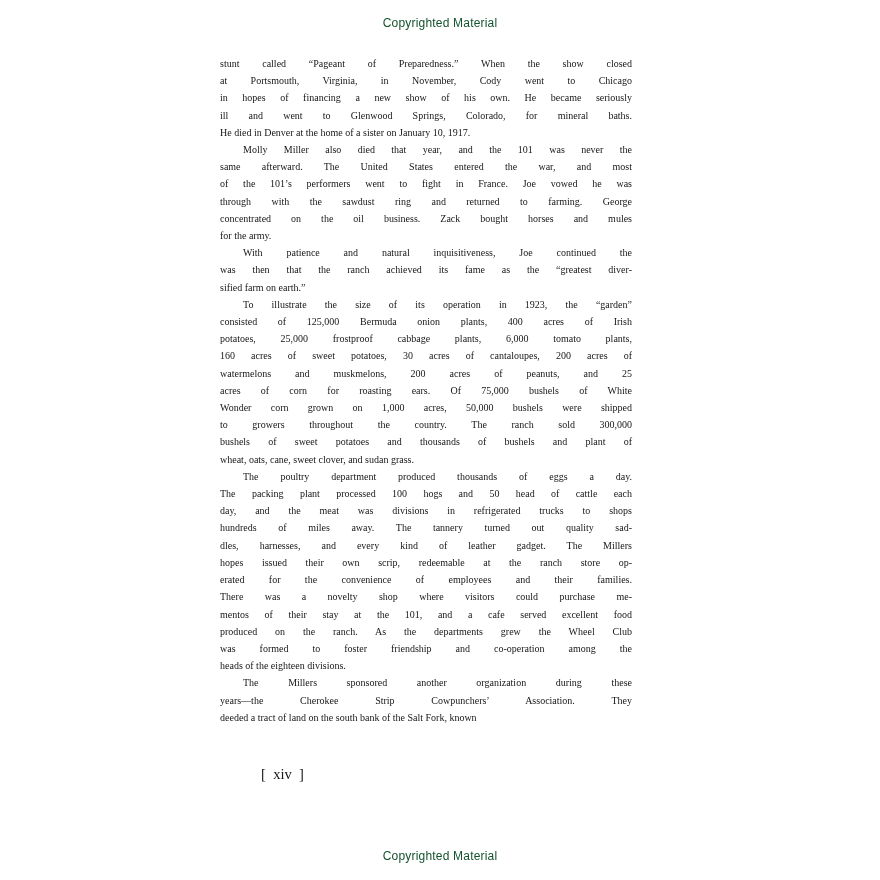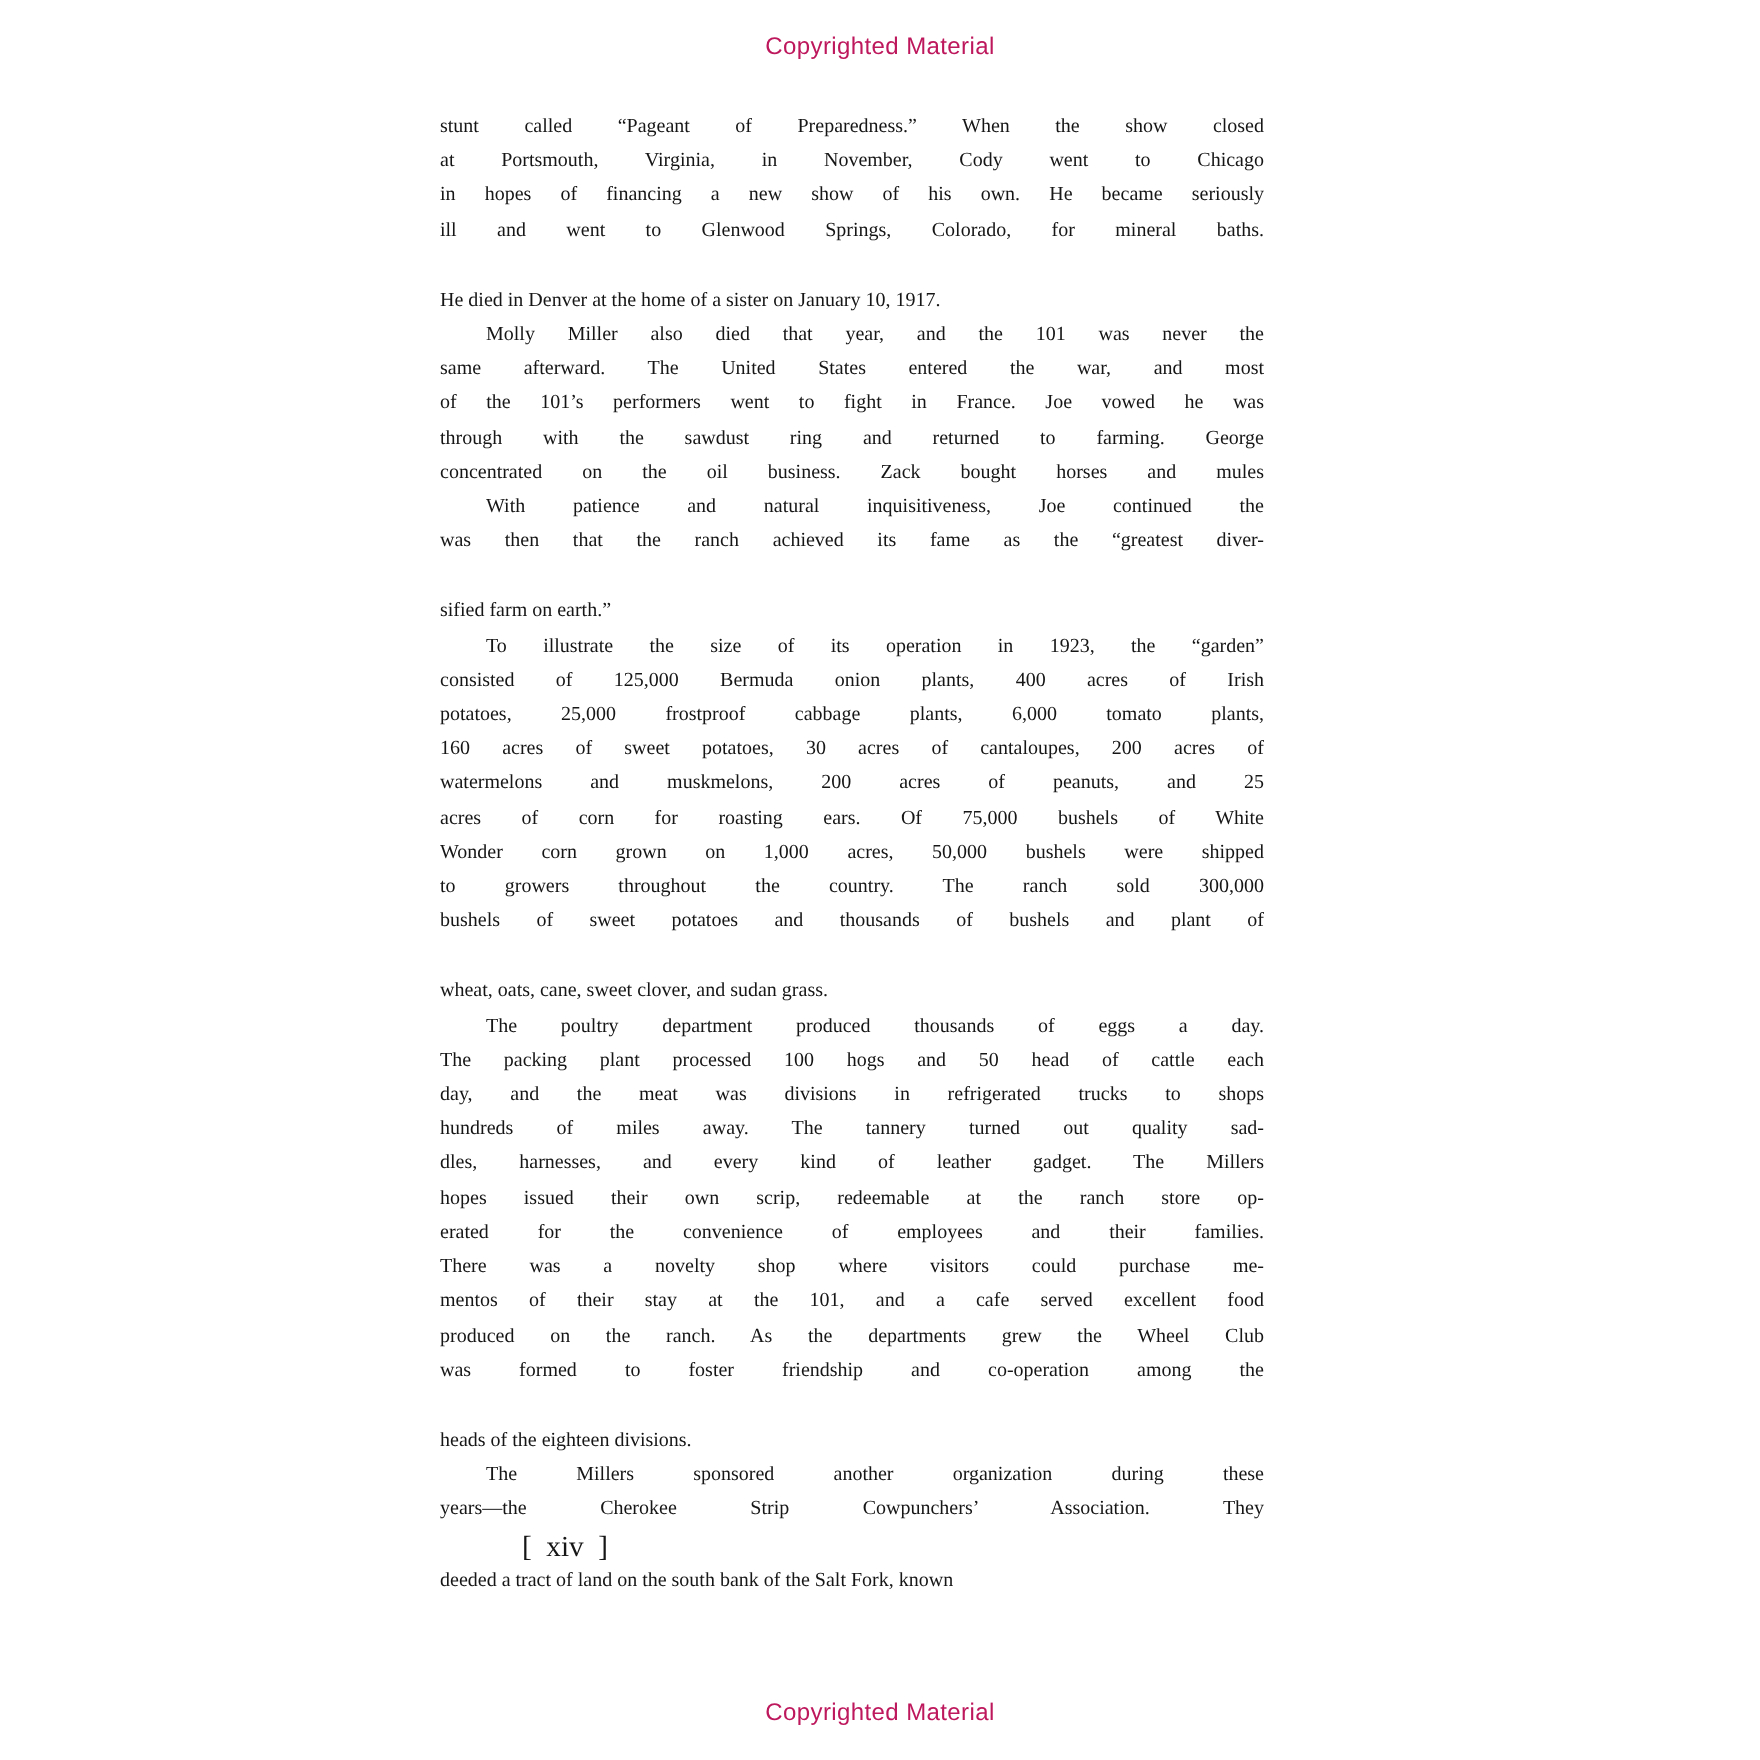--- a/index.html
+++ b/index.html
@@ -15,41 +15,40 @@
     overflow: hidden;
     font-family: "Liberation Serif", serif;
   }
   .notice {
     position: absolute;
     left: 0;
     right: 0;
     text-align: center;
     font-family: "Liberation Sans", sans-serif;
     font-size: 12px;
-    color: #be185d;
+    color: #14532d;
     letter-spacing: 0.2px;
   }
   .notice.top { top: 16px; }
   .notice.bottom { top: 849px; }
   .text-block {
     position: absolute;
     left: 220px;
     top: 55px;
     width: 412px;
     font-size: 10px;
     line-height: 17.2px;
     color: #161616;
   }
   .text-block .line {
     text-align: justify;
     text-align-last: justify;
   }
   .text-block .line.last {
     text-align-last: left;
-    margin-top: 18px;
   }
   .text-block .line.indent {
     text-indent: 23px;
   }
   .folio {
     position: absolute;
     left: 261px;
     top: 766px;
     font-size: 14.6px;
     color: #161616;
@@ -67,20 +66,21 @@
       <div class="line">stunt called “Pageant of Preparedness.” When the show closed</div>
       <div class="line">at Portsmouth, Virginia, in November, Cody went to Chicago</div>
       <div class="line">in hopes of financing a new show of his own. He became seriously</div>
       <div class="line">ill and went to Glenwood Springs, Colorado, for mineral baths.</div>
       <div class="line last">He died in Denver at the home of a sister on January 10, 1917.</div>
       <div class="line indent">Molly Miller also died that year, and the 101 was never the</div>
       <div class="line">same afterward. The United States entered the war, and most</div>
       <div class="line">of the 101’s performers went to fight in France. Joe vowed he was</div>
       <div class="line">through with the sawdust ring and returned to farming. George</div>
       <div class="line">concentrated on the oil business. Zack bought horses and mules</div>
+      <div class="line last">for the army.</div>
       <div class="line indent">With patience and natural inquisitiveness, Joe continued the</div>
       <div class="line">was then that the ranch achieved its fame as the “greatest diver-</div>
       <div class="line last">sified farm on earth.”</div>
       <div class="line indent">To illustrate the size of its operation in 1923, the “garden”</div>
       <div class="line">consisted of 125,000 Bermuda onion plants, 400 acres of Irish</div>
       <div class="line">potatoes, 25,000 frostproof cabbage plants, 6,000 tomato plants,</div>
       <div class="line">160 acres of sweet potatoes, 30 acres of cantaloupes, 200 acres of</div>
       <div class="line">watermelons and muskmelons, 200 acres of peanuts, and 25</div>
       <div class="line">acres of corn for roasting ears. Of 75,000 bushels of White</div>
       <div class="line">Wonder corn grown on 1,000 acres, 50,000 bushels were shipped</div>

